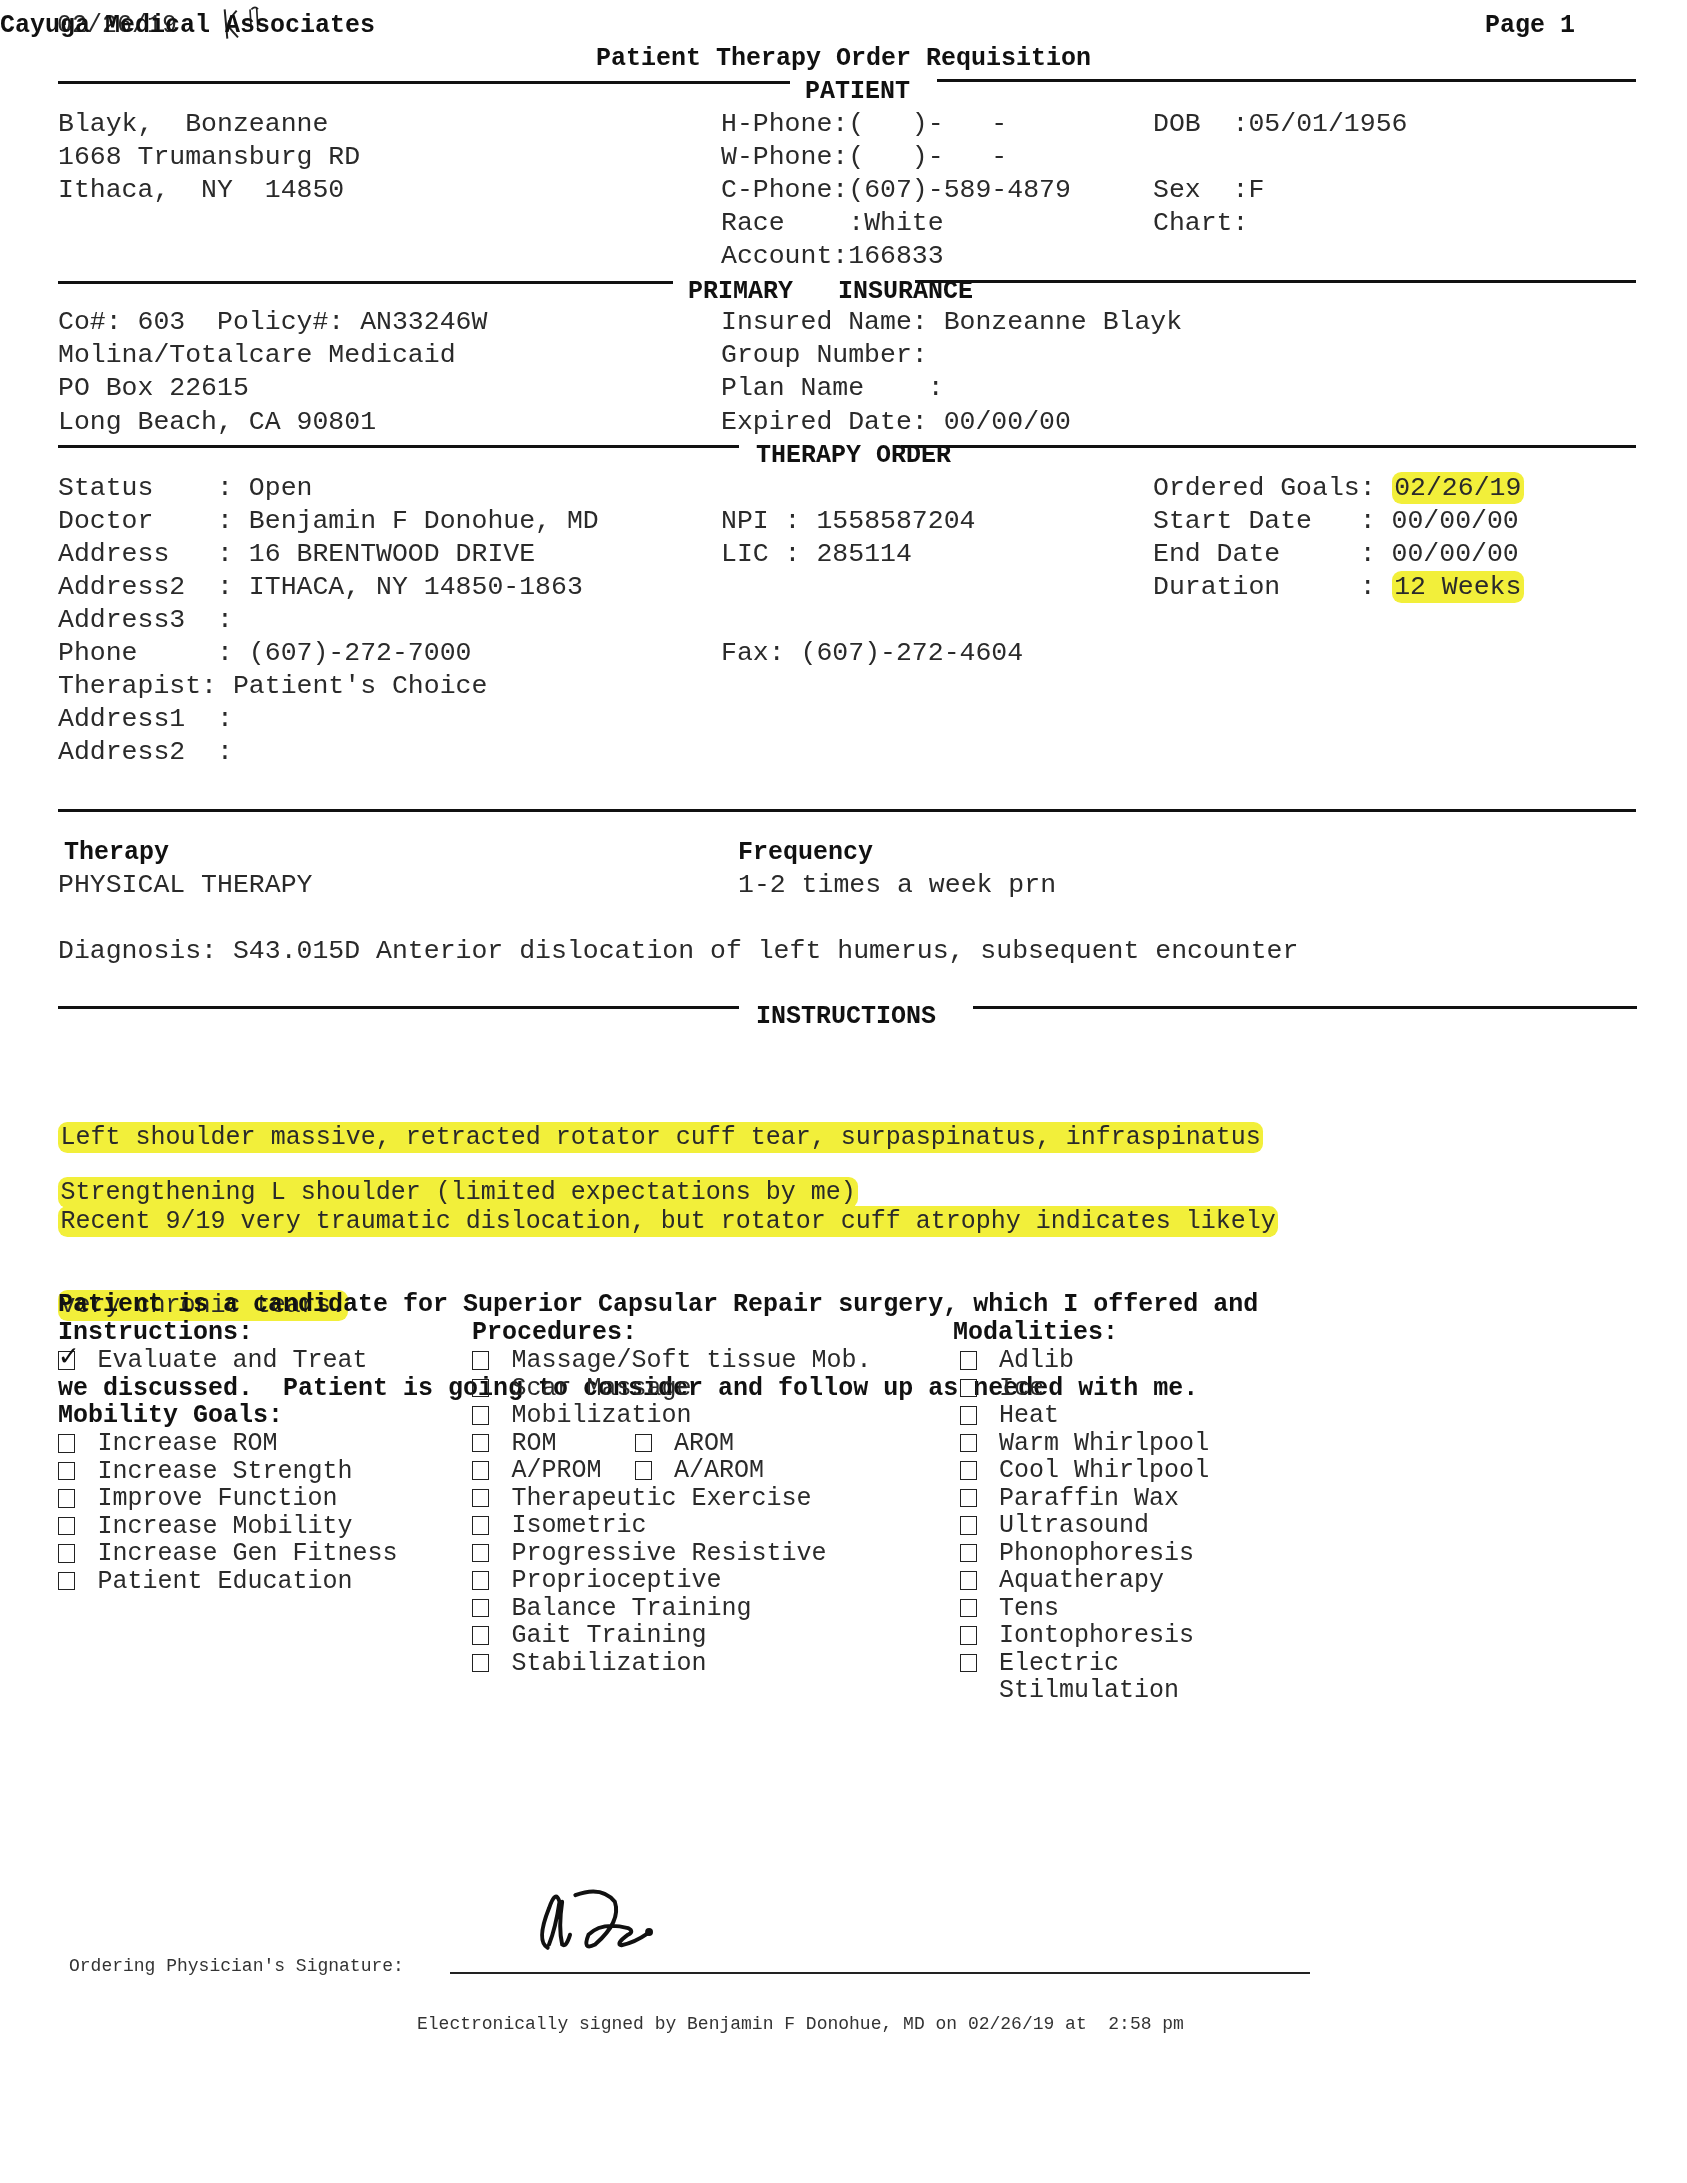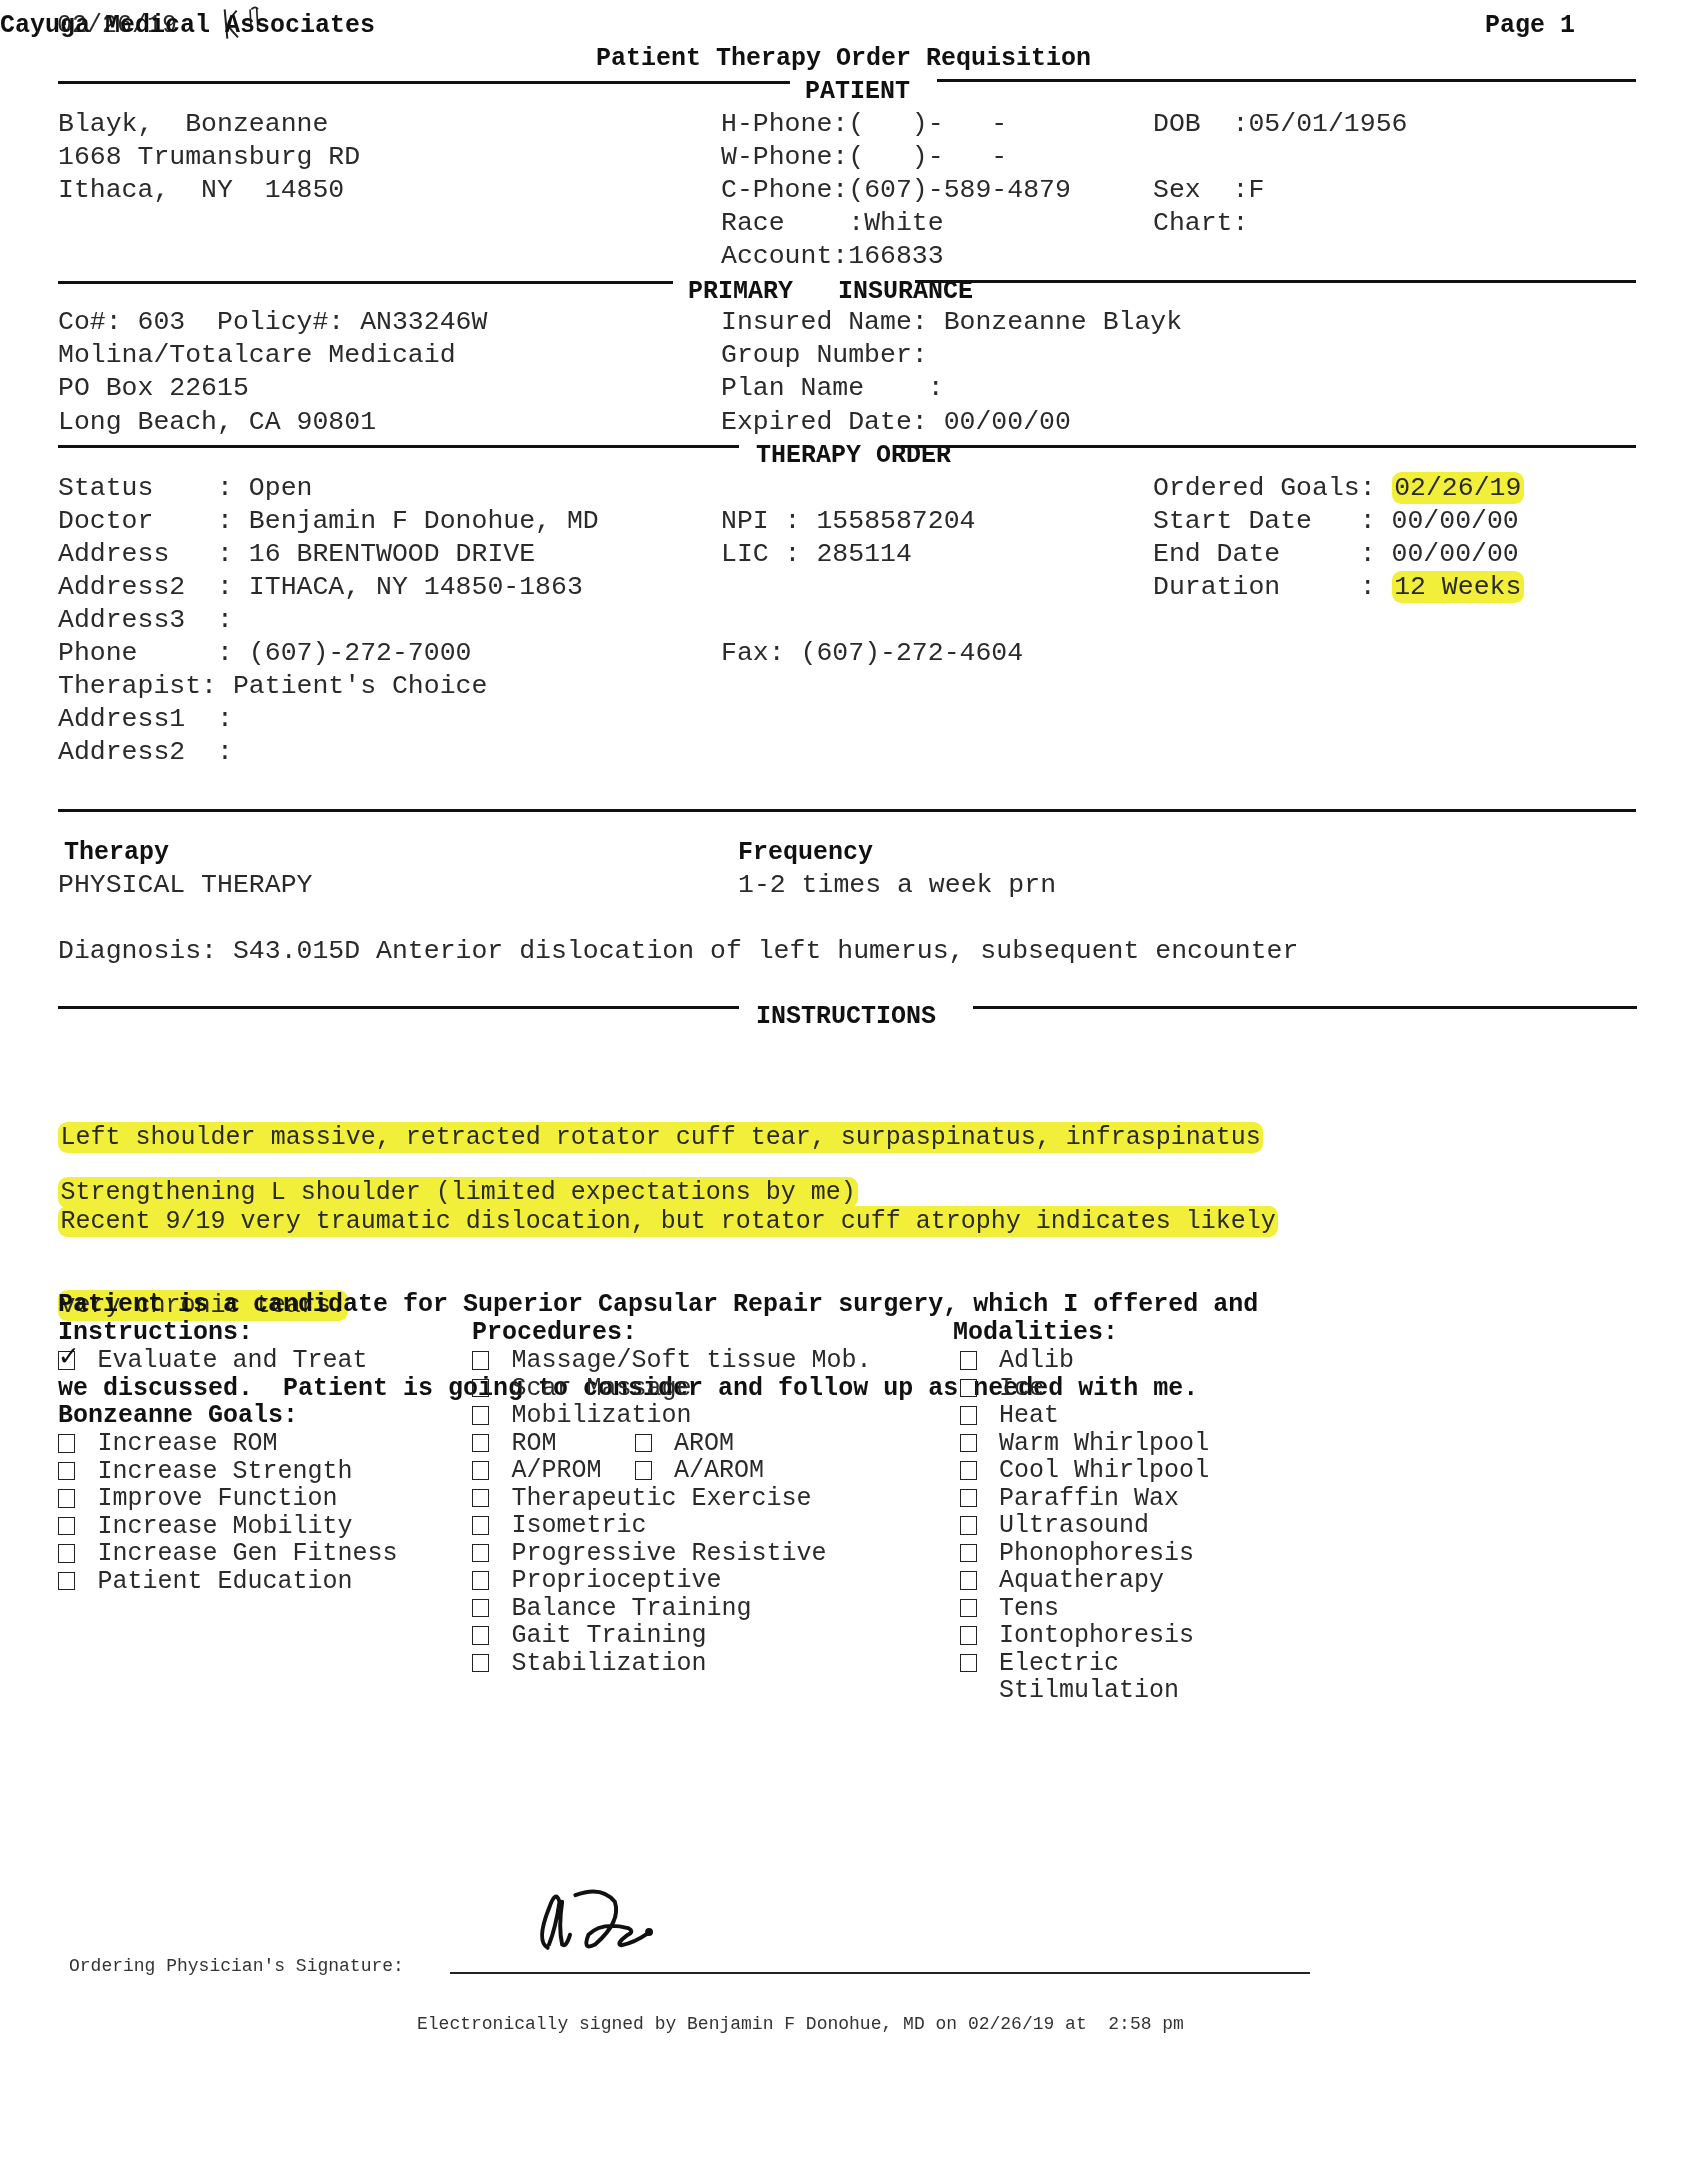--- a/index.html
+++ b/index.html
@@ -109,21 +109,21 @@
 
 <div class="abs mono bold" style="left:58px;top:1235px;font-size:25px;line-height:28px;">
   <div>Patient is a candidate for Superior Capsular Repair surgery, which I offered and</div>
   <div>we discussed.  Patient is going to consider and follow up as needed with me.</div>
 </div>
 
 <div class="abs" style="left:58px;top:1318px;">
   <div class="col-head mono">Instructions:</div>
   <div class="cb-row mono"><span class="cb checked"></span><span>Evaluate and Treat</span></div>
   <div style="height:26.5px"></div>
-  <div class="col-head mono">Bonzeanne Goals:</div>
+  <div class="col-head mono">Mobility Goals:</div>
   <div class="cb-row mono"><span class="cb"></span><span>Increase ROM</span></div>
   <div class="cb-row mono"><span class="cb"></span><span>Increase Strength</span></div>
   <div class="cb-row mono"><span class="cb"></span><span>Improve Function</span></div>
   <div class="cb-row mono"><span class="cb"></span><span>Increase Mobility</span></div>
   <div class="cb-row mono"><span class="cb"></span><span>Increase Gen Fitness</span></div>
   <div class="cb-row mono"><span class="cb"></span><span>Patient Education</span></div>
 </div>
 
 <div class="abs" style="left:472px;top:1318px;">
   <div class="col-head mono">Procedures:</div>

